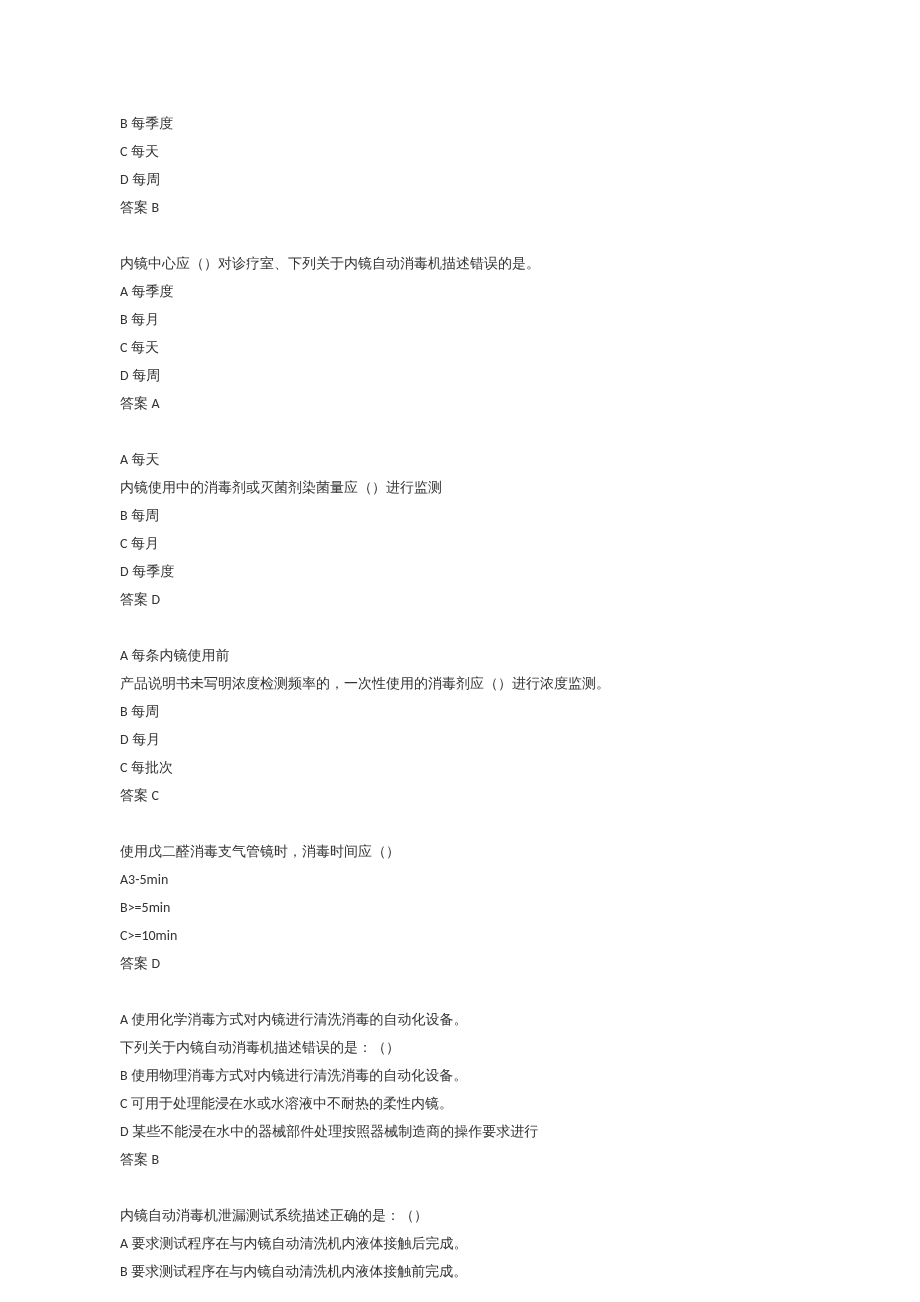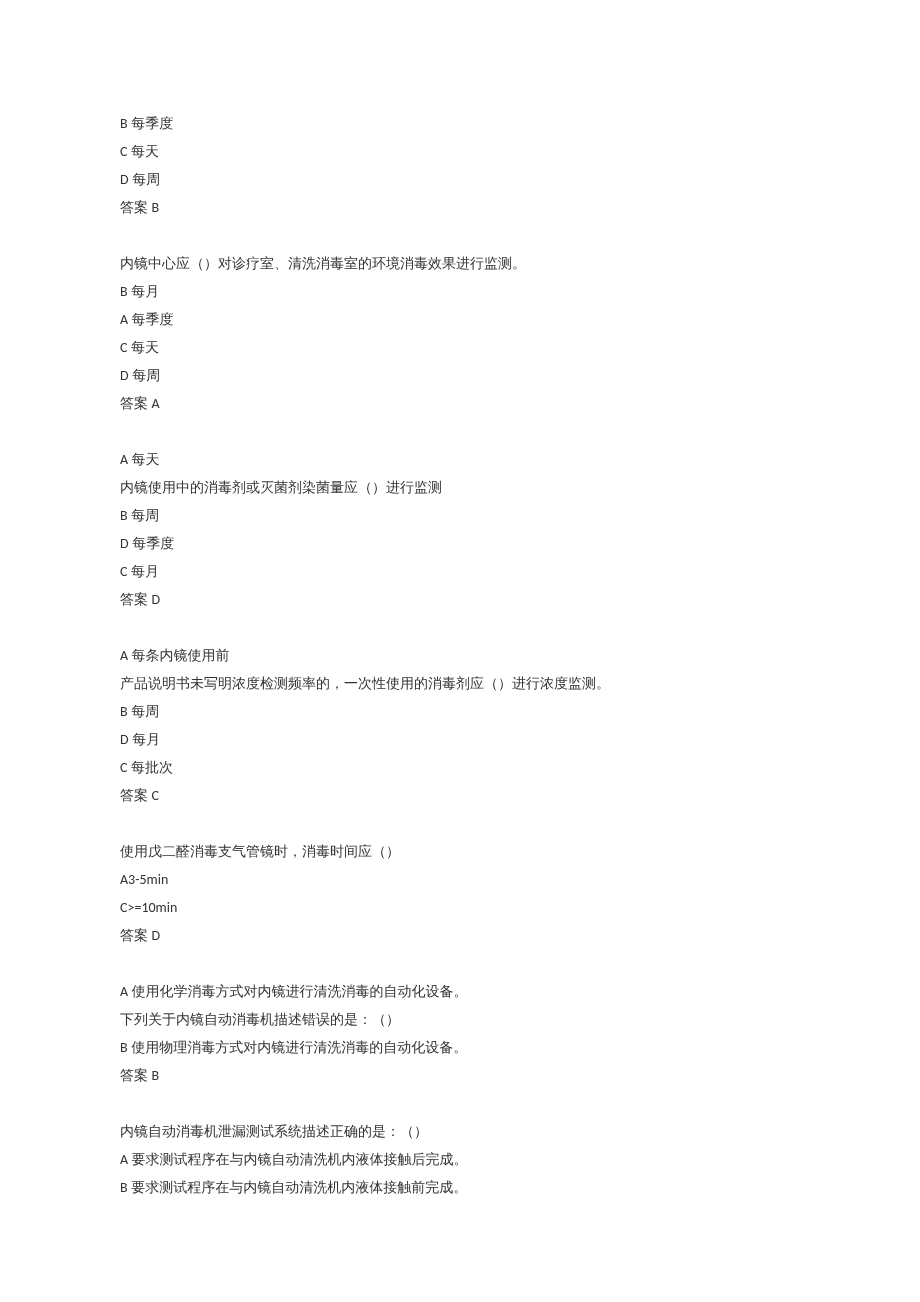--- a/index.html
+++ b/index.html
@@ -30,53 +30,56 @@
 <body>
 
 <div id="content">
     <div class="question-block">
       <span class="line"><span class="latin">B</span> <span>每季度</span></span>
       <span class="line"><span class="latin">C</span> <span>每天</span></span>
       <span class="line"><span class="latin">D</span> <span>每周</span></span>
       <span class="line"><span>答案</span> <span class="latin">B</span></span>
     </div>
     <div class="question-block">
-      <span class="line">内镜中心应（）对诊疗室、清洗消毒室的环境消毒效果进行监测。</span>
+      <span class="line">内镜中心应（）对诊疗室、下列关于内镜自动消毒机描述错误的是。</span>
+      <span class="line"><span class="latin">A</span> <span>每季度</span></span>
       <span class="line"><span class="latin">B</span> <span>每月</span></span>
-      <span class="line"><span class="latin">A</span> <span>每季度</span></span>
       <span class="line"><span class="latin">C</span> <span>每天</span></span>
       <span class="line"><span class="latin">D</span> <span>每周</span></span>
       <span class="line"><span>答案</span> <span class="latin">A</span></span>
     </div>
     <div class="question-block">
       <span class="line"><span class="latin">A</span> <span>每天</span></span>
       <span class="line">内镜使用中的消毒剂或灭菌剂染菌量应（）进行监测</span>
       <span class="line"><span class="latin">B</span> <span>每周</span></span>
+      <span class="line"><span class="latin">C</span> <span>每月</span></span>
       <span class="line"><span class="latin">D</span> <span>每季度</span></span>
-      <span class="line"><span class="latin">C</span> <span>每月</span></span>
       <span class="line"><span>答案</span> <span class="latin">D</span></span>
     </div>
     <div class="question-block">
       <span class="line"><span class="latin">A</span> <span>每条内镜使用前</span></span>
       <span class="line">产品说明书未写明浓度检测频率的，一次性使用的消毒剂应（）进行浓度监测。</span>
       <span class="line"><span class="latin">B</span> <span>每周</span></span>
       <span class="line"><span class="latin">D</span> <span>每月</span></span>
       <span class="line"><span class="latin">C</span> <span>每批次</span></span>
       <span class="line"><span>答案</span> <span class="latin">C</span></span>
     </div>
     <div class="question-block">
       <span class="line">使用戊二醛消毒支气管镜时，消毒时间应（）</span>
       <span class="line"><span class="latin">A</span><span class="latin">3-5min</span></span>
+      <span class="line"><span class="latin">B</span><span class="latin">&gt;=5min</span></span>
       <span class="line"><span class="latin">C</span><span class="latin">&gt;=10min</span></span>
       <span class="line"><span>答案</span> <span class="latin">D</span></span>
     </div>
     <div class="question-block">
       <span class="line"><span class="latin">A</span> <span>使用化学消毒方式对内镜进行清洗消毒的自动化设备。</span></span>
       <span class="line">下列关于内镜自动消毒机描述错误的是：（）</span>
       <span class="line"><span class="latin">B</span> <span>使用物理消毒方式对内镜进行清洗消毒的自动化设备。</span></span>
+      <span class="line"><span class="latin">C</span> <span>可用于处理能浸在水或水溶液中不耐热的柔性内镜。</span></span>
+      <span class="line"><span class="latin">D</span> <span>某些不能浸在水中的器械部件处理按照器械制造商的操作要求进行</span></span>
       <span class="line"><span>答案</span> <span class="latin">B</span></span>
     </div>
     <div class="question-block">
       <span class="line">内镜自动消毒机泄漏测试系统描述正确的是：（）</span>
       <span class="line"><span class="latin">A</span> <span>要求测试程序在与内镜自动清洗机内液体接触后完成。</span></span>
       <span class="line"><span class="latin">B</span> <span>要求测试程序在与内镜自动清洗机内液体接触前完成。</span></span>
     </div>
   </div>
 
 </body></html>

